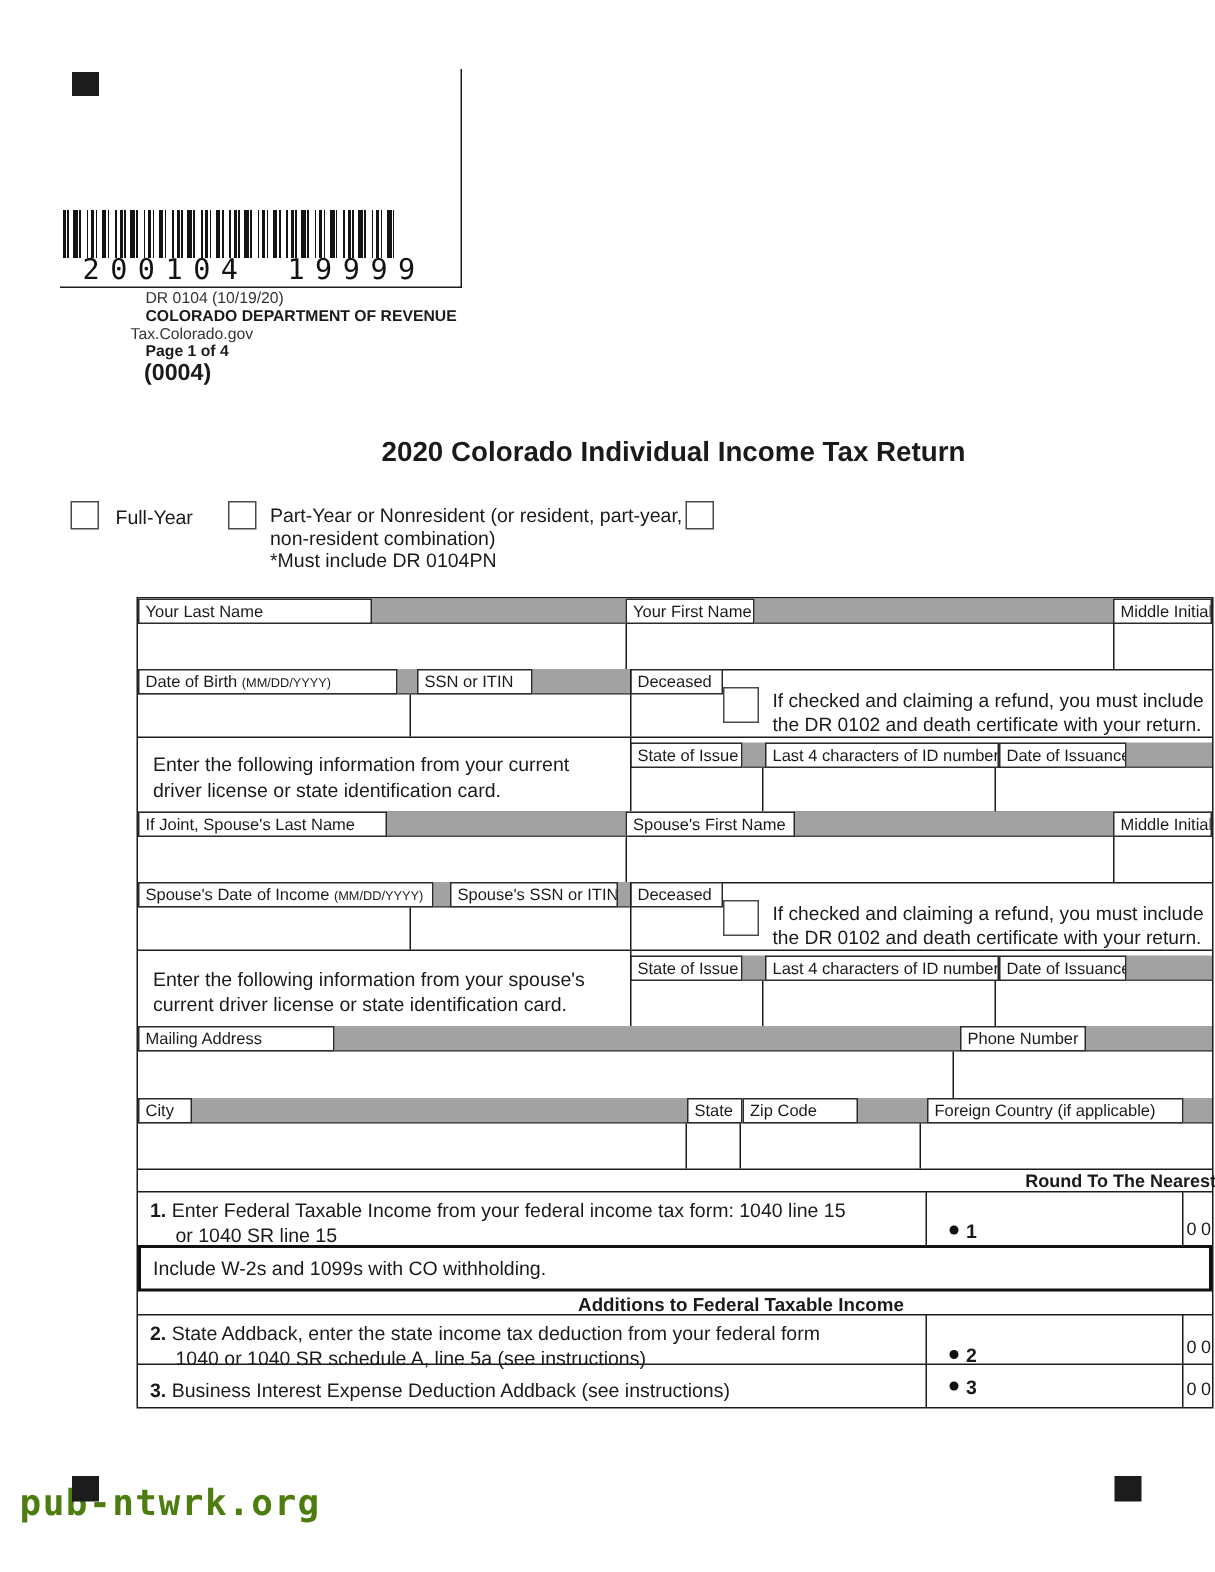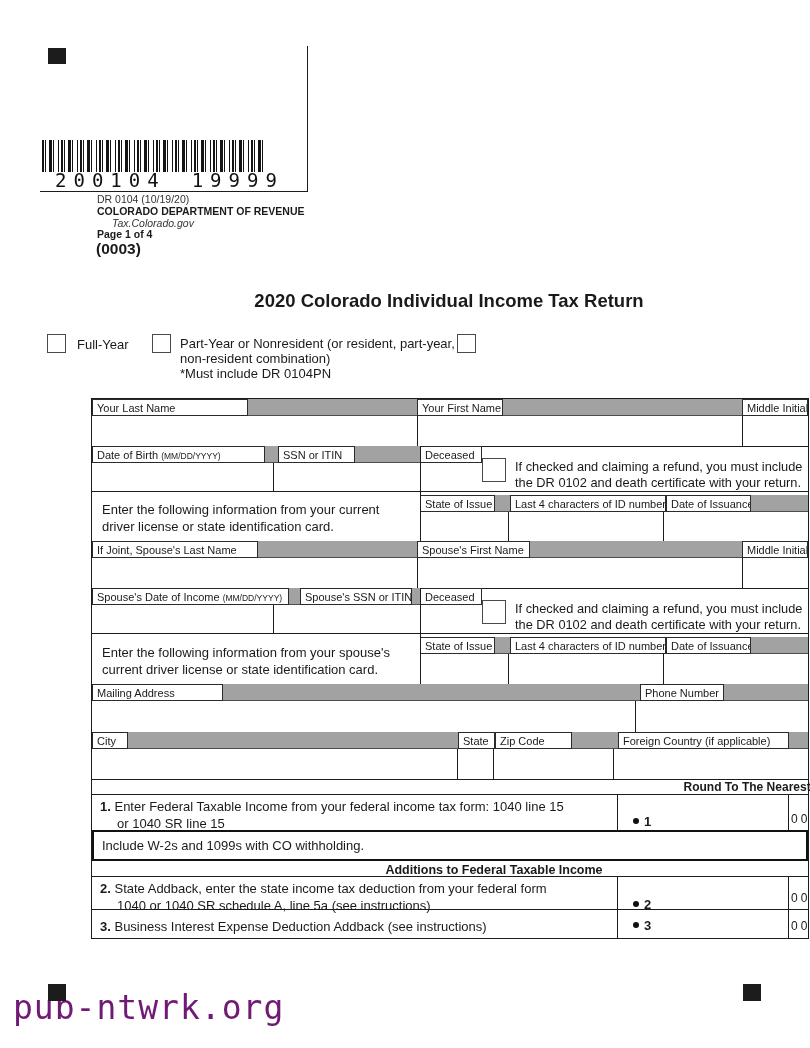--- a/index.html
+++ b/index.html
@@ -21,22 +21,22 @@
   .dot{display:inline-block;width:6px;height:6px;border-radius:50%;background:#111;
        vertical-align:middle;margin-right:5px;margin-top:-2px;}
   .refnum{font-size:13px;font-weight:bold;}
   .cents{position:absolute;font-size:12px;letter-spacing:3px;}
   .barcode{position:absolute;background:
     repeating-linear-gradient(90deg,#141414 0 2px,#fff 2px 3px,#141414 3px 4px,#fff 4px 7px,
       #141414 7px 10px,#fff 10px 11px,#141414 11px 12px,#fff 12px 16px,#141414 16px 17px,#fff 17px 19px);}
   .bcnum{position:absolute;font-family:"DejaVu Sans Mono",monospace;font-size:19px;
          letter-spacing:7px;color:#111;display:flex;}
   .hdrline{font-size:10.5px;line-height:11.5px;}
-  .watermark{position:absolute;font-family:"DejaVu Sans Mono",monospace;font-size:33px;
-             color:#701a75;letter-spacing:1px;}
+  .watermark{position:absolute;font-family:"DejaVu Sans Mono",monospace;font-size:24px;
+             color:#4d7c0f;letter-spacing:1px;font-weight:bold;}
   .thickbox{position:absolute;border:2.5px solid #111;box-sizing:border-box;background:#fff;
             display:flex;align-items:center;}
 </style>
 </head>
 <body>
 
 <div class="page">
 
   <div class="sq" style="left:48px;top:48px;width:18px;height:16px;"></div>
 
@@ -45,23 +45,23 @@
 
   <div class="barcode" style="left:42px;top:140px;width:222px;height:32px;"></div>
   <div class="bcnum" style="left:55px;top:169px;">
     <span>200104</span>
     <span style="width:26px;"></span>
     <span>19999</span>
   </div>
 
   <div class="abs hdrline" style="left:53px;top:194px;color:#333;">DR 0104 (10/19/20)</div>
   <div class="abs hdrline bold" style="left:53px;top:206px;">COLORADO DEPARTMENT OF REVENUE</div>
-  <div class="abs hdrline" style="left:68px;top:218px;font-style:italic;color:#333;">Tax.Colorado.gov</div>
+  <div class="abs hdrline" style="left:43px;top:218px;color:#333;">Tax.Colorado.gov</div>
   <div class="abs hdrline bold" style="left:53px;top:229px;">Page 1 of 4</div>
-  <div class="abs bold" style="left:52px;top:240px;font-size:15.5px;">(0003)</div>
+  <div class="abs bold" style="left:52px;top:240px;font-size:15.5px;">(0004)</div>
 
   <div class="abs bold" style="left:0;top:290px;width:810px;text-align:center;font-size:18.5px;">2020 Colorado Individual Income Tax Return</div>
 
   <div class="cb" style="left:47px;top:334px;width:19px;height:19px;"></div>
   <div class="txt13" style="left:77px;top:336px;">Full-Year</div>
 
   <div class="cb" style="left:152px;top:334px;width:19px;height:19px;"></div>
   <div class="txt13" style="left:180px;top:335px;">Part-Year or Nonresident (or resident, part-year,</div>
   <div class="txt13" style="left:180px;top:350px;">non-resident combination)</div>
   <div class="txt13" style="left:180px;top:365px;">*Must include DR 0104PN</div>

